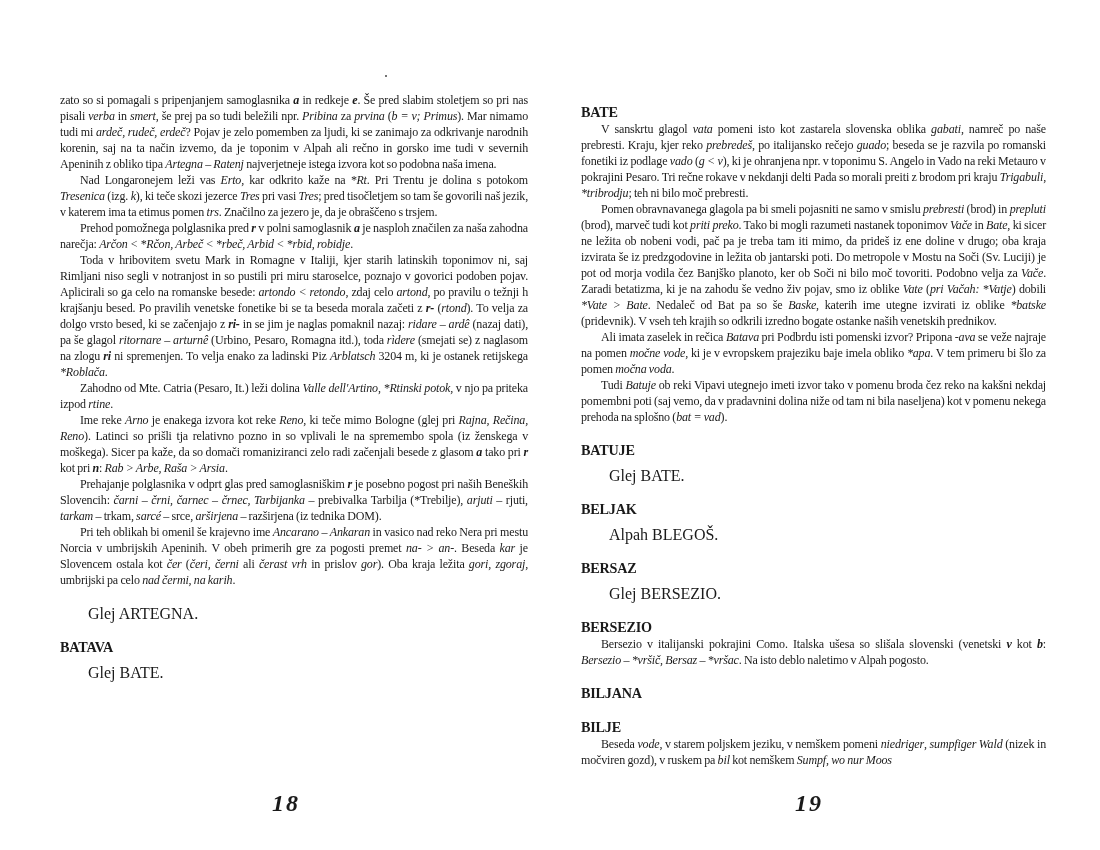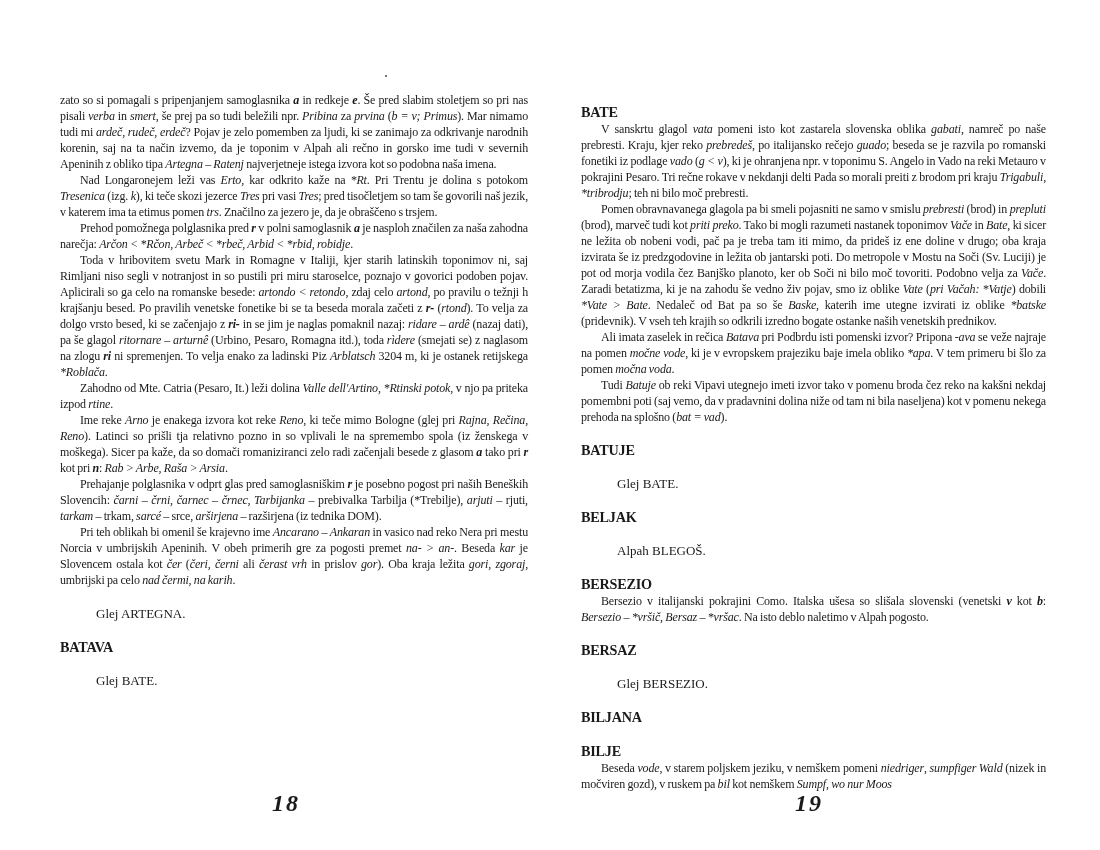--- a/index.html
+++ b/index.html
@@ -6,21 +6,21 @@
   body { width:1100px; height:850px; position:relative; overflow:hidden;
          font-family:"Liberation Serif", "DejaVu Serif", serif; color:#1a1a1a; }
   .page { position:absolute; top:92px; }
   .page.left { left:60px; width:468px; }
   .page.right { left:581px; width:465px; }
   .para { font-size:12px; line-height:16px; text-align:justify; margin:0; text-indent:20px; letter-spacing:-0.15px; word-spacing:-0.5px; }
   .para.noindent { text-indent:0; }
   .entry { margin-top:17px; }
   .entry.first { margin-top:12px; }
   .headword { font-weight:bold; font-size:14.2px; line-height:17px; margin:0; letter-spacing:-0.2px; }
-  .see { font-size:13px; line-height:17px; margin:16px; padding-left:20px; }
+  .see { font-size:16px; line-height:17px; margin:8px; padding-left:20px; }
   .pagenum { position:absolute; top:790px; font-style:italic; font-weight:bold; font-size:24px; letter-spacing:2px; }
   .pagenum.left { left:272px; }
   .pagenum.right { left:795px; }
   .speck { position:absolute; width:2px; height:2px; background:#444; border-radius:50%; }
   i { font-style:italic; }
   b { font-weight:bold; }
 </style>
 </head>
 <body>
 
@@ -57,26 +57,26 @@
       </div>
       <div class="entry">
         <div class="headword">BATUJE</div>
         <div class="see">Glej BATE.</div>
       </div>
       <div class="entry">
         <div class="headword">BELJAK</div>
         <div class="see">Alpah BLEGOŠ.</div>
       </div>
       <div class="entry">
+        <div class="headword">BERSAZ</div>
+        <div class="see">Glej BERSEZIO.</div>
+      </div>
+      <div class="entry">
         <div class="headword">BERSEZIO</div>
         <p class="para">Bersezio v italijanski pokrajini Como. Italska ušesa so slišala slovenski (venetski <b><i>v</i></b> kot <b><i>b</i></b>: <i>Bersezio – *vršič, Bersaz – *vršac</i>. Na isto deblo naletimo v Alpah pogosto.</p>
-      </div>
-      <div class="entry">
-        <div class="headword">BERSAZ</div>
-        <div class="see">Glej BERSEZIO.</div>
       </div>
       <div class="entry">
         <div class="headword">BILJANA</div>
       </div>
       <div class="entry">
         <div class="headword">BILJE</div>
         <p class="para">Beseda <i>vode</i>, v starem poljskem jeziku, v nemškem pomeni <i>niedriger</i>, <i>sumpfiger Wald</i> (nizek in močviren gozd), v ruskem pa <i>bil</i> kot nemškem <i>Sumpf</i>, <i>wo nur Moos</i></p>
       </div>
     </div>
 </div>

